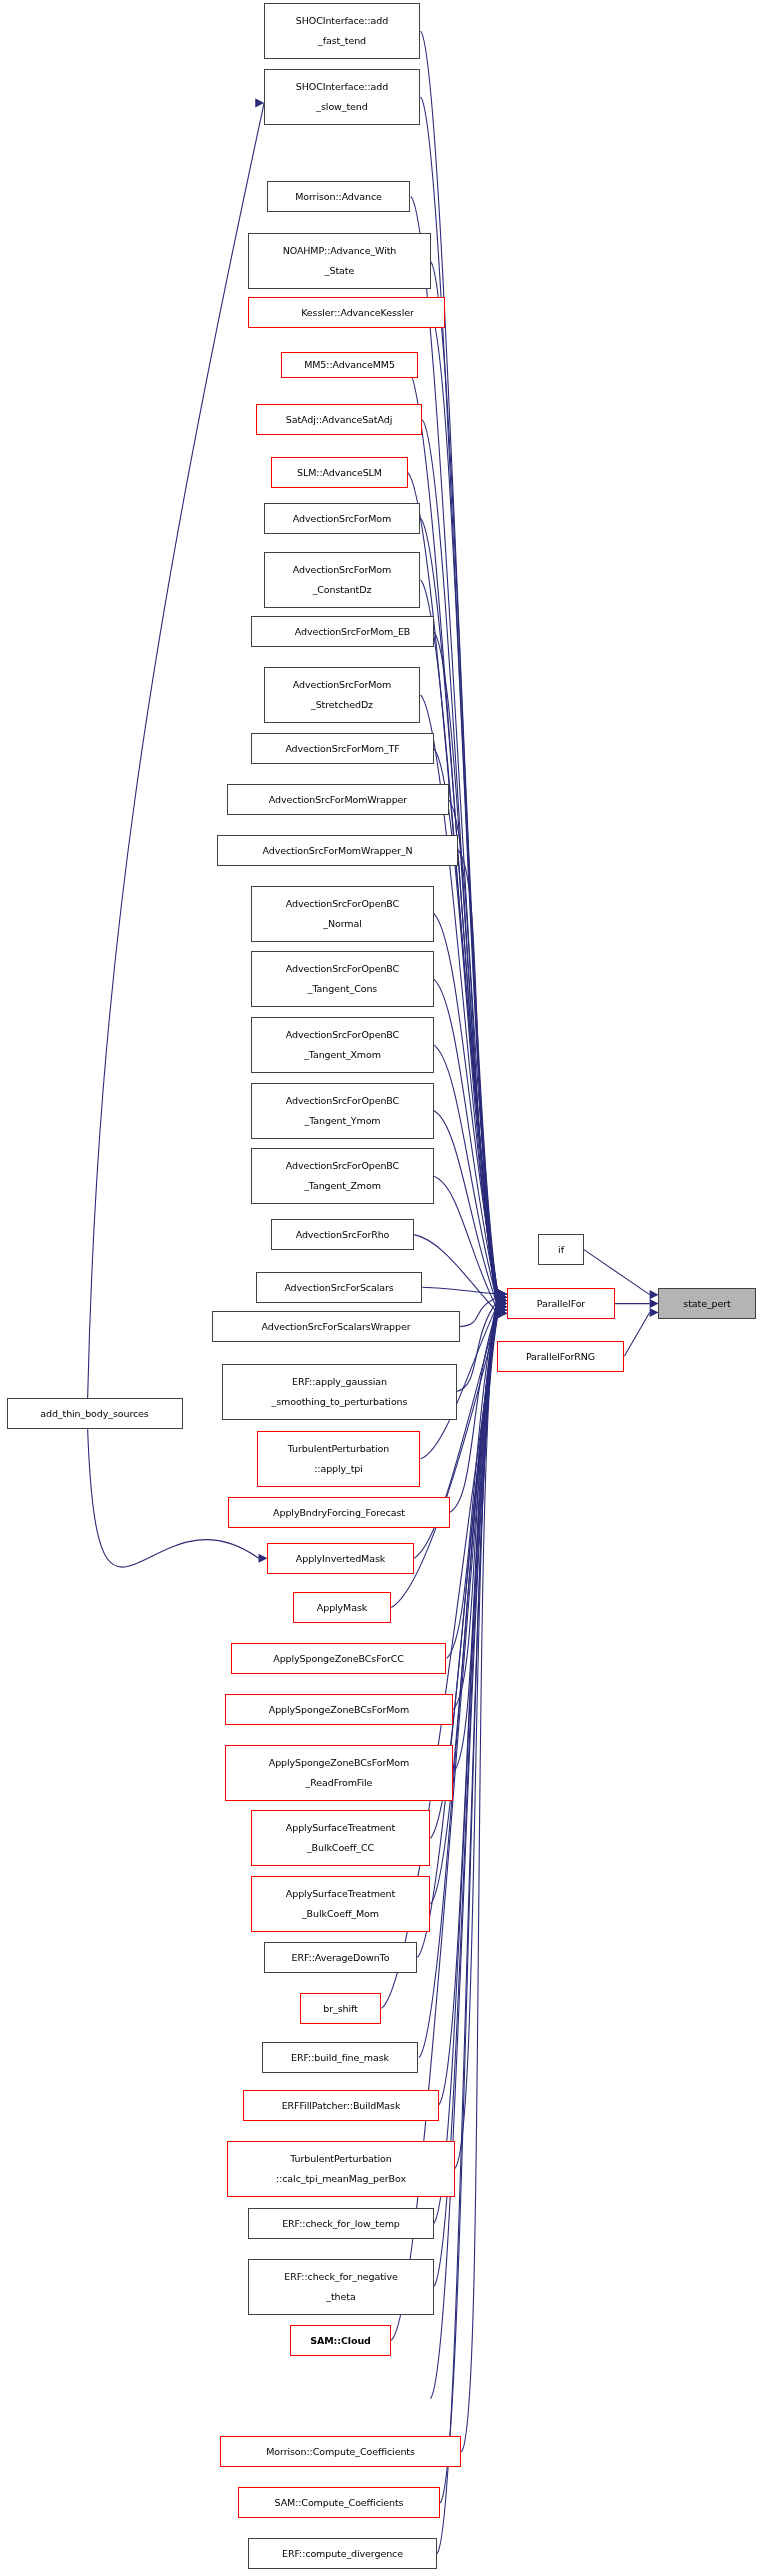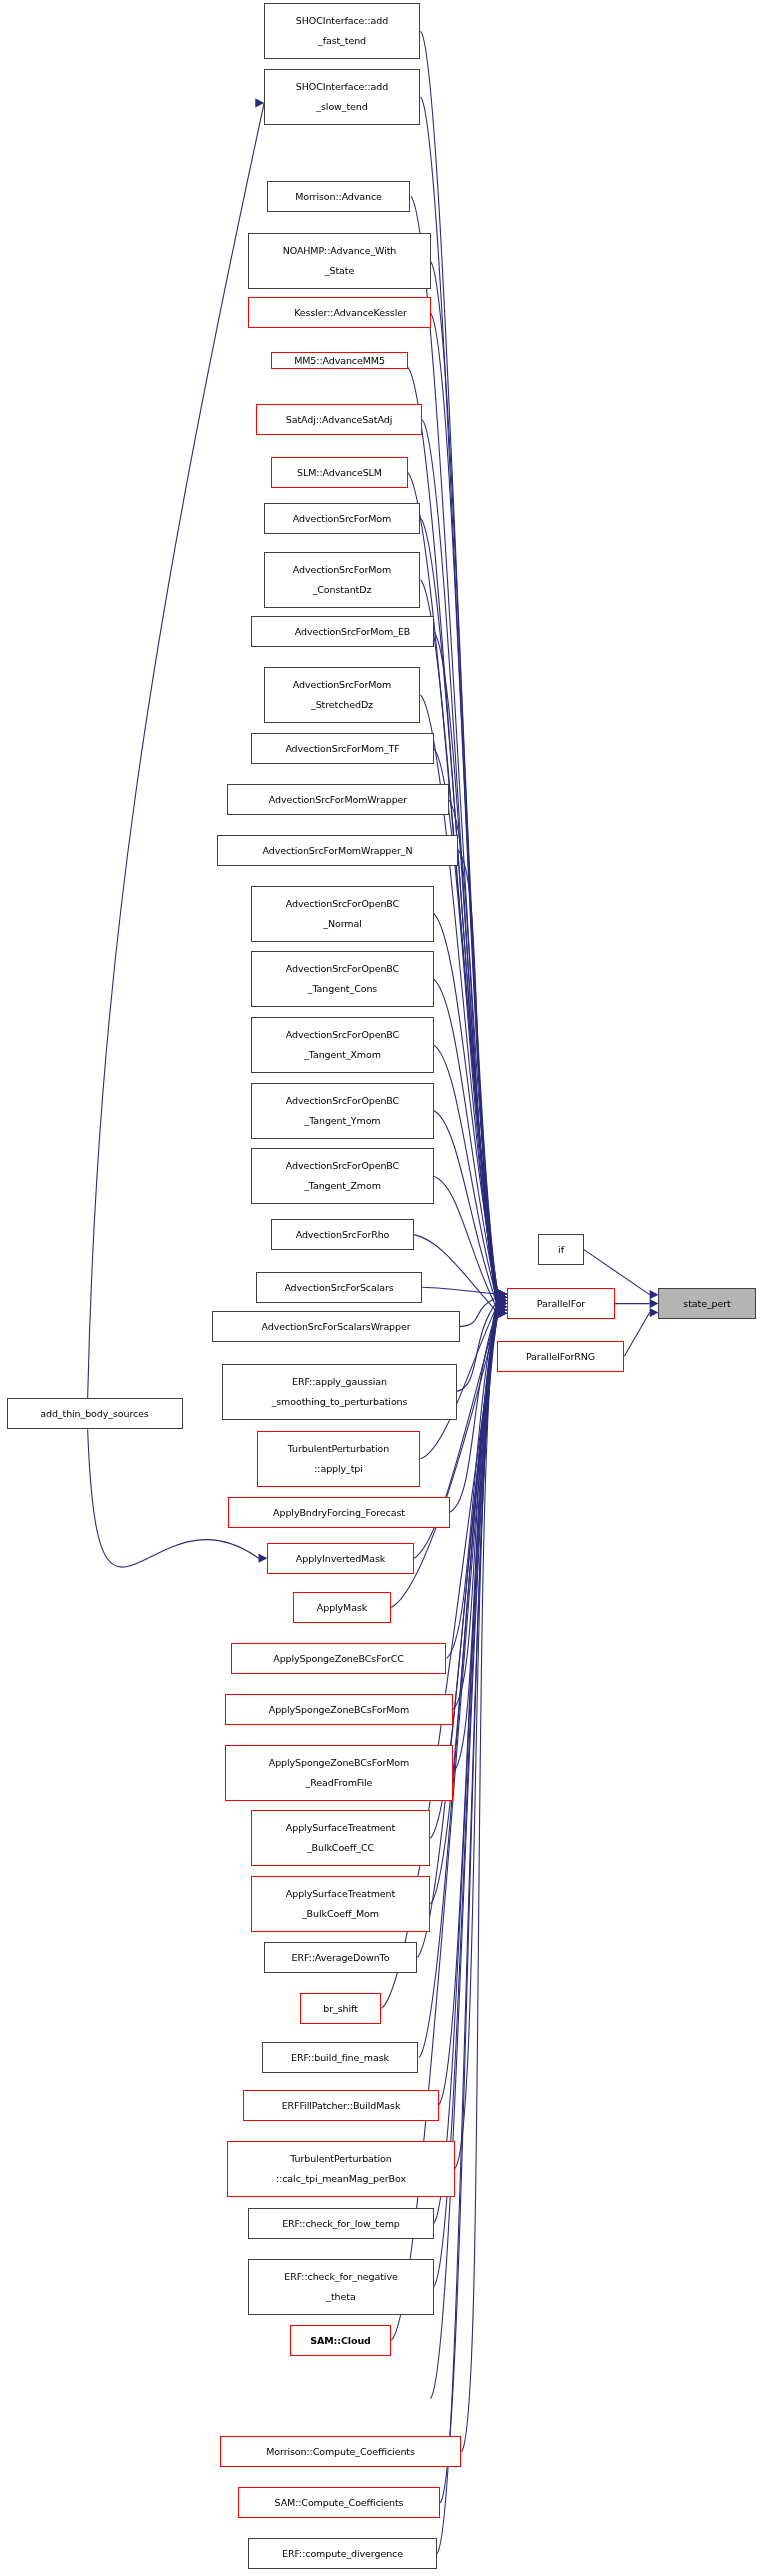--- a/index.html
+++ b/index.html
@@ -133,22 +133,22 @@
       <path d="M653.974358974359,1317.116198979592 L662.974358974359,1321.7161989795918 L653.974358974359,1326.3161989795917 Z" fill="#2a2a7a"></path>
     </svg>
 <div class="node plain" style="left: 264px; top: 3.3px; width: 156px; height: 56px;"><span>SHOCInterface::add
 _fast_tend</span></div>
     <div class="node plain" style="left: 264px; top: 69px; width: 156px; height: 56px;"><span>SHOCInterface::add
 _slow_tend</span></div>
     <div class="node plain" style="left: 6.5px; top: 1398px; width: 176px; height: 31px;"><span>add_thin_body_sources</span></div>
     <div class="node plain" style="left: 267px; top: 181px; width: 143px; height: 31px;"><span>Morrison::Advance</span></div>
     <div class="node plain" style="left: 248px; top: 233px; width: 183px; height: 56px;"><span>NOAHMP::Advance_With
 _State</span></div>
-    <div class="node red" style="left: 248px; top: 297px; width: 183px; height: 31px; padding-left: 22px;"><span>Kessler::AdvanceKessler</span></div>
-    <div class="node red" style="left: 271px; top: 352px; width: 137px; height: 17px; justify-content: center;"><span>MM5::AdvanceMM5</span></div>
+    <div class="node red" style="left: 248px; top: 297px; width: 197px; height: 31px; padding-left: 22px;"><span>Kessler::AdvanceKessler</span></div>
+    <div class="node red" style="left: 281px; top: 352px; width: 137px; height: 26px; justify-content: center;"><span>MM5::AdvanceMM5</span></div>
     <div class="node red" style="left: 256px; top: 404px; width: 166px; height: 31px;"><span>SatAdj::AdvanceSatAdj</span></div>
     <div class="node red" style="left: 271px; top: 457px; width: 137px; height: 31px;"><span>SLM::AdvanceSLM</span></div>
     <div class="node plain" style="left: 264px; top: 503px; width: 156px; height: 31px;"><span>AdvectionSrcForMom</span></div>
     <div class="node plain" style="left: 264px; top: 552px; width: 156px; height: 56px;"><span>AdvectionSrcForMom
 _ConstantDz</span></div>
     <div class="node plain" style="left: 251px; top: 616px; width: 183px; height: 31px; padding-left: 20px;"><span>AdvectionSrcForMom_EB</span></div>
     <div class="node plain" style="left: 264px; top: 667px; width: 156px; height: 56px;"><span>AdvectionSrcForMom
 _StretchedDz</span></div>
     <div class="node plain" style="left: 251px; top: 733px; width: 183px; height: 31px;"><span>AdvectionSrcForMom_TF</span></div>
     <div class="node plain" style="left: 227px; top: 784px; width: 222px; height: 31px;"><span>AdvectionSrcForMomWrapper</span></div>

